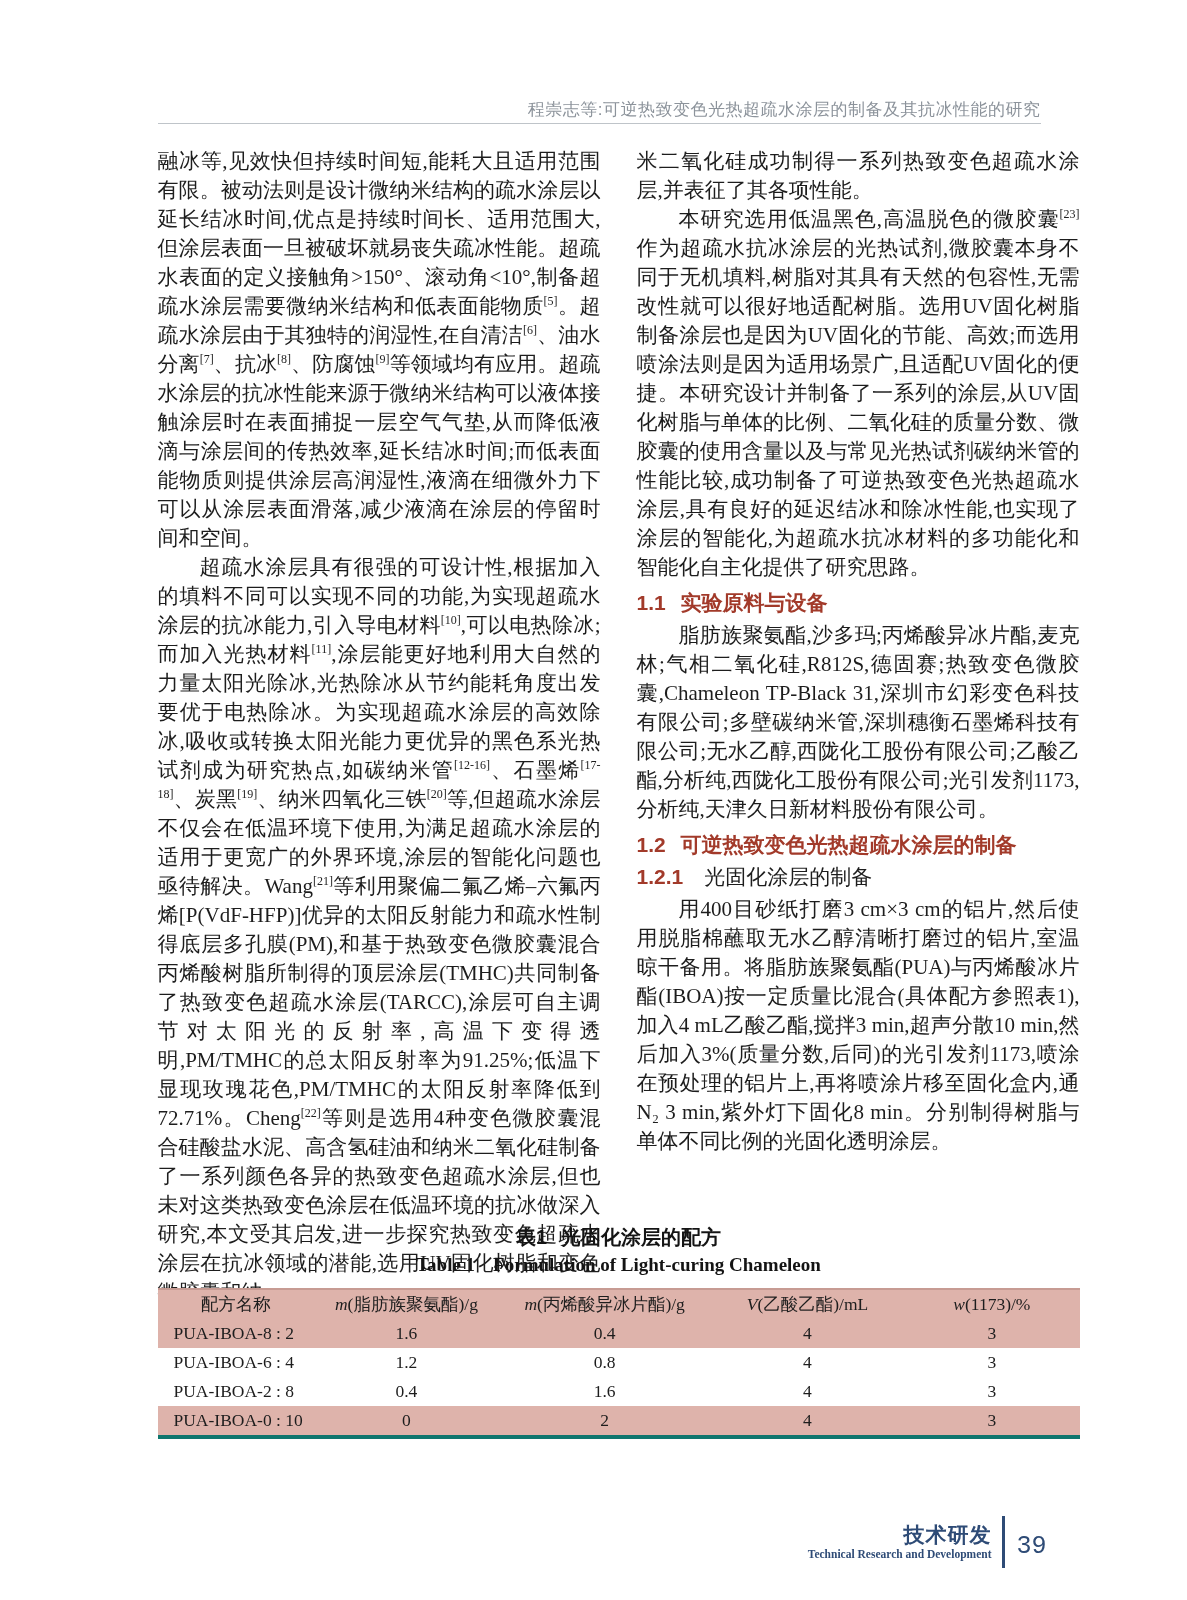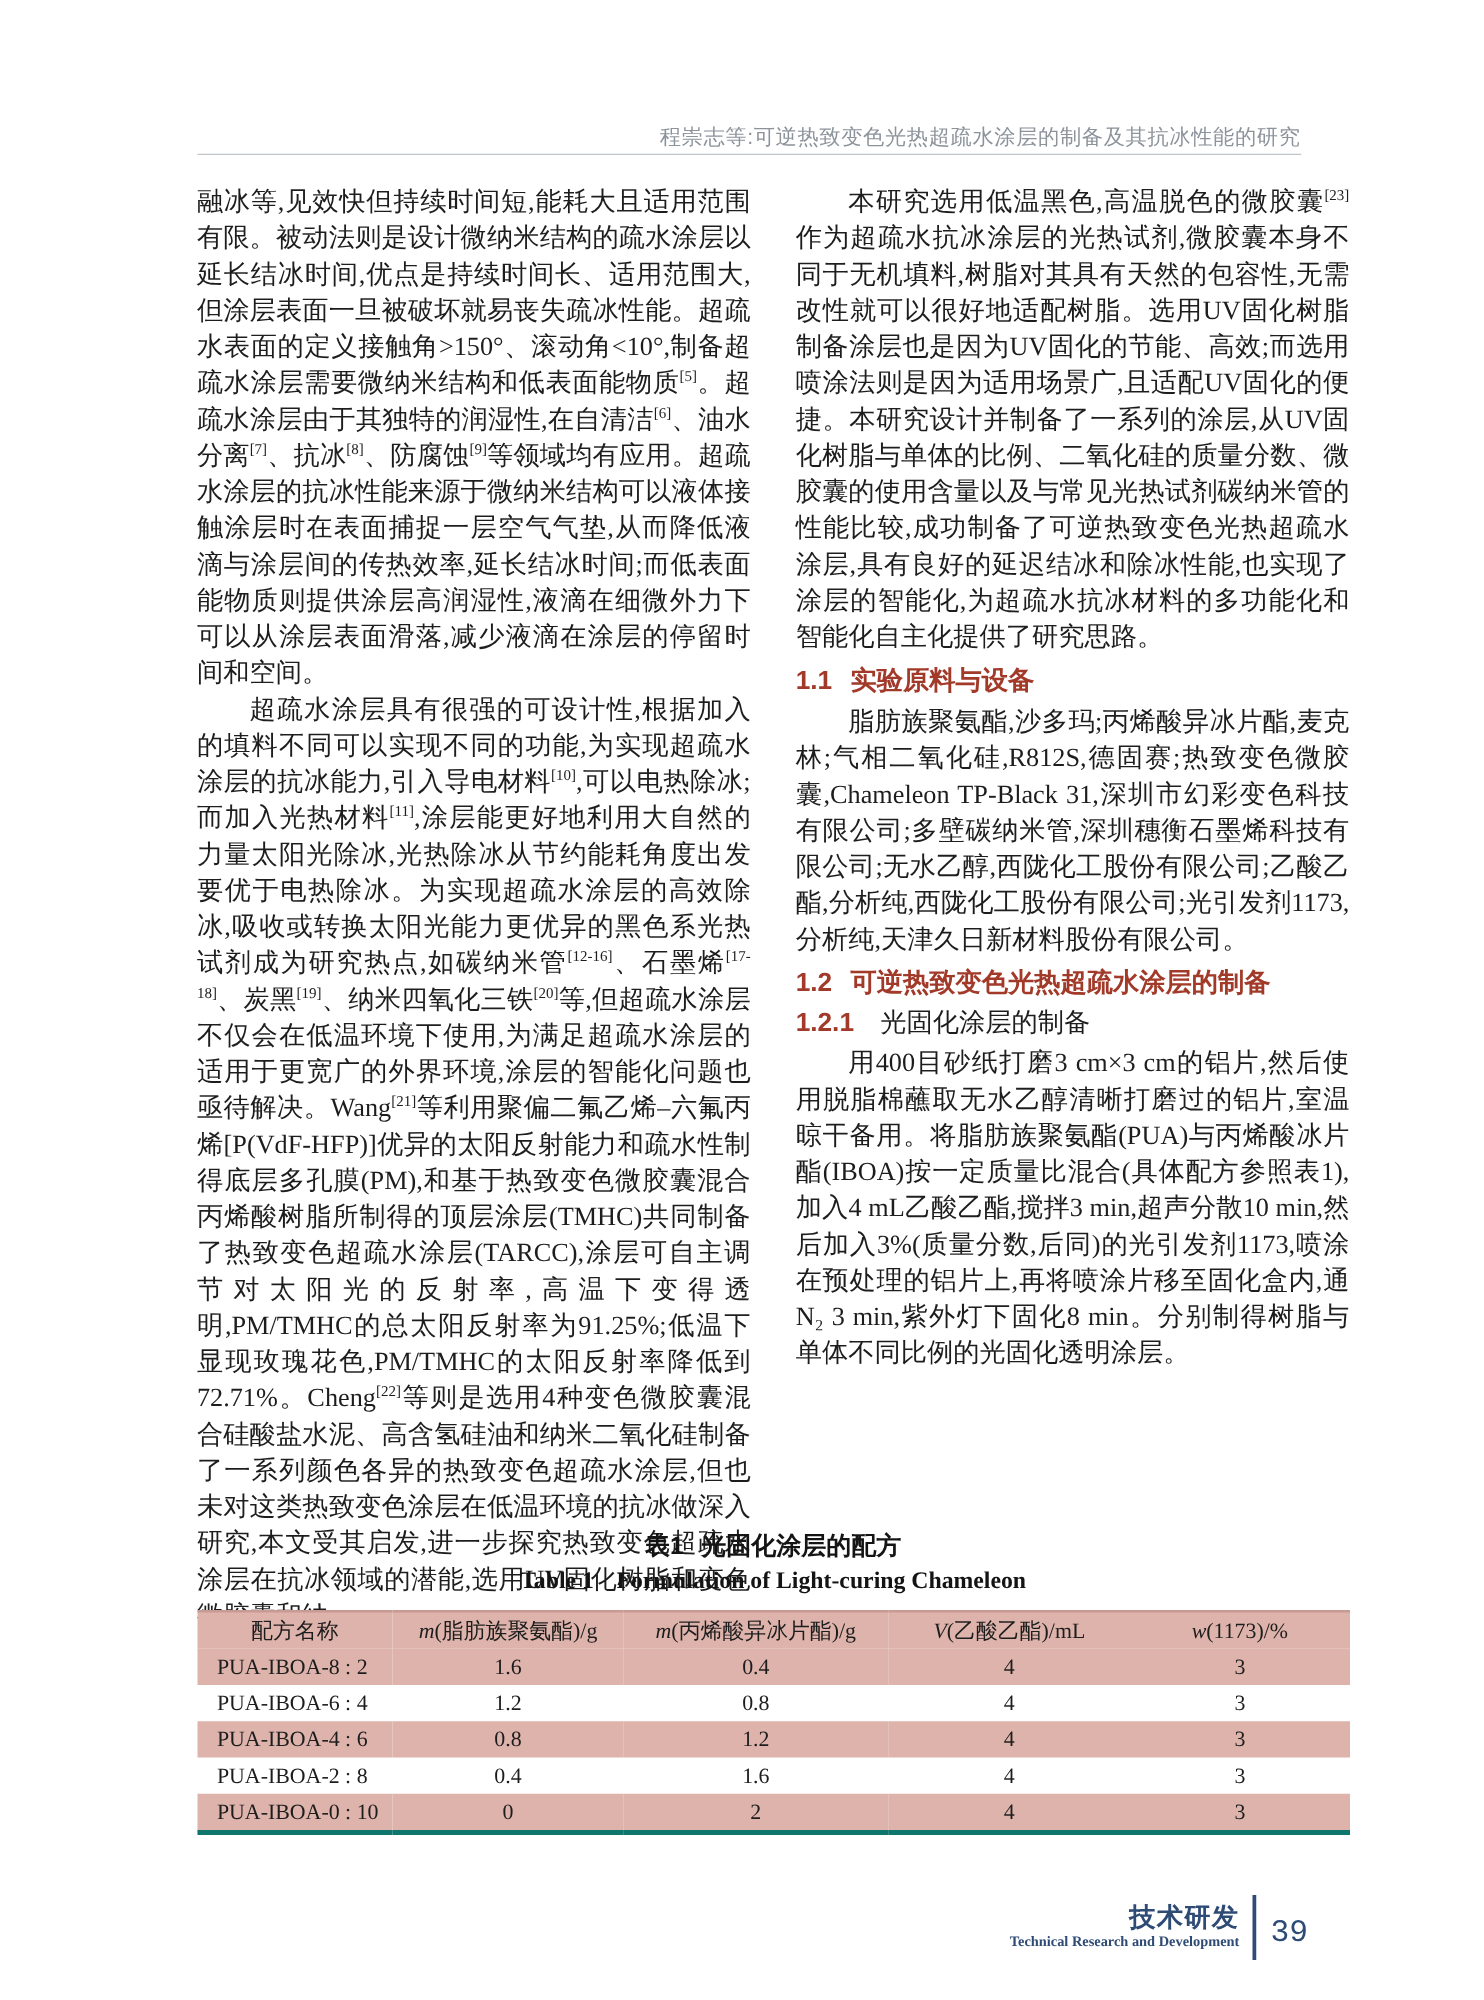--- a/index.html
+++ b/index.html
@@ -139,20 +139,21 @@
   <div class="running-title">程崇志等:可逆热致变色光热超疏水涂层的制备及其抗冰性能的研究</div>
   <div class="header-rule"></div>
 
   <div class="columns">
     <section class="col">
       <p>融冰等,见效快但持续时间短,能耗大且适用范围有限。被动法则是设计微纳米结构的疏水涂层以延长结冰时间,优点是持续时间长、适用范围大,但涂层表面一旦被破坏就易丧失疏冰性能。超疏水表面的定义接触角&gt;150°、滚动角&lt;10°,制备超疏水涂层需要微纳米结构和低表面能物质<sup>[5]</sup>。超疏水涂层由于其独特的润湿性,在自清洁<sup>[6]</sup>、油水分离<sup>[7]</sup>、抗冰<sup>[8]</sup>、防腐蚀<sup>[9]</sup>等领域均有应用。超疏水涂层的抗冰性能来源于微纳米结构可以液体接触涂层时在表面捕捉一层空气气垫,从而降低液滴与涂层间的传热效率,延长结冰时间;而低表面能物质则提供涂层高润湿性,液滴在细微外力下可以从涂层表面滑落,减少液滴在涂层的停留时间和空间。</p>
       <p class="indent">超疏水涂层具有很强的可设计性,根据加入的填料不同可以实现不同的功能,为实现超疏水涂层的抗冰能力,引入导电材料<sup>[10]</sup>,可以电热除冰;而加入光热材料<sup>[11]</sup>,涂层能更好地利用大自然的力量太阳光除冰,光热除冰从节约能耗角度出发要优于电热除冰。为实现超疏水涂层的高效除冰,吸收或转换太阳光能力更优异的黑色系光热试剂成为研究热点,如碳纳米管<sup>[12-16]</sup>、石墨烯<sup>[17-18]</sup>、炭黑<sup>[19]</sup>、纳米四氧化三铁<sup>[20]</sup>等,但超疏水涂层不仅会在低温环境下使用,为满足超疏水涂层的适用于更宽广的外界环境,涂层的智能化问题也亟待解决。Wang<sup>[21]</sup>等利用聚偏二氟乙烯–六氟丙烯[P(VdF-HFP)]优异的太阳反射能力和疏水性制得底层多孔膜(PM),和基于热致变色微胶囊混合丙烯酸树脂所制得的顶层涂层(TMHC)共同制备了热致变色超疏水涂层(TARCC),涂层可自主调节对太阳光的反射率,高温下变得透明,PM/TMHC的总太阳反射率为91.25%;低温下显现玫瑰花色,PM/TMHC的太阳反射率降低到72.71%。Cheng<sup>[22]</sup>等则是选用4种变色微胶囊混合硅酸盐水泥、高含氢硅油和纳米二氧化硅制备了一系列颜色各异的热致变色超疏水涂层,但也未对这类热致变色涂层在低温环境的抗冰做深入研究,本文受其启发,进一步探究热致变色超疏水涂层在抗冰领域的潜能,选用UV固化树脂和变色微胶囊和纳</p>
     </section>
 
     <section class="col">
+      <p>米二氧化硅成功制得一系列热致变色超疏水涂层,并表征了其各项性能。</p>
       <p class="indent">本研究选用低温黑色,高温脱色的微胶囊<sup>[23]</sup>作为超疏水抗冰涂层的光热试剂,微胶囊本身不同于无机填料,树脂对其具有天然的包容性,无需改性就可以很好地适配树脂。选用UV固化树脂制备涂层也是因为UV固化的节能、高效;而选用喷涂法则是因为适用场景广,且适配UV固化的便捷。本研究设计并制备了一系列的涂层,从UV固化树脂与单体的比例、二氧化硅的质量分数、微胶囊的使用含量以及与常见光热试剂碳纳米管的性能比较,成功制备了可逆热致变色光热超疏水涂层,具有良好的延迟结冰和除冰性能,也实现了涂层的智能化,为超疏水抗冰材料的多功能化和智能化自主化提供了研究思路。</p>
 
 
       <h3 class="h2"><span class="sec-num">1.1</span><span class="sec-title">实验原料与设备</span></h3>
 
       <p class="indent">脂肪族聚氨酯,沙多玛;丙烯酸异冰片酯,麦克林;气相二氧化硅,R812S,德固赛;热致变色微胶囊,Chameleon TP-Black 31,深圳市幻彩变色科技有限公司;多壁碳纳米管,深圳穗衡石墨烯科技有限公司;无水乙醇,西陇化工股份有限公司;乙酸乙酯,分析纯,西陇化工股份有限公司;光引发剂1173,分析纯,天津久日新材料股份有限公司。</p>
 
       <h3 class="h2"><span class="sec-num">1.2</span><span class="sec-title">可逆热致变色光热超疏水涂层的制备</span></h3>
 
       <h4 class="h3"><span class="sec-num">1.2.1</span><span class="sec-title-black">光固化涂层的制备</span></h4>
@@ -190,27 +191,20 @@
             <td>4</td>
             <td>3</td>
         </tr>
         <tr>
           <td>PUA-IBOA-6 : 4</td>
             <td>1.2</td>
             <td>0.8</td>
             <td>4</td>
             <td>3</td>
         </tr>
-        <tr class="pink">
-          <td>PUA-IBOA-4 : 6</td>
-            <td>0.8</td>
-            <td>1.2</td>
-            <td>4</td>
-            <td>3</td>
-        </tr>
         <tr>
           <td>PUA-IBOA-2 : 8</td>
             <td>0.4</td>
             <td>1.6</td>
             <td>4</td>
             <td>3</td>
         </tr>
         <tr class="pink">
           <td>PUA-IBOA-0 : 10</td>
             <td>0</td>

